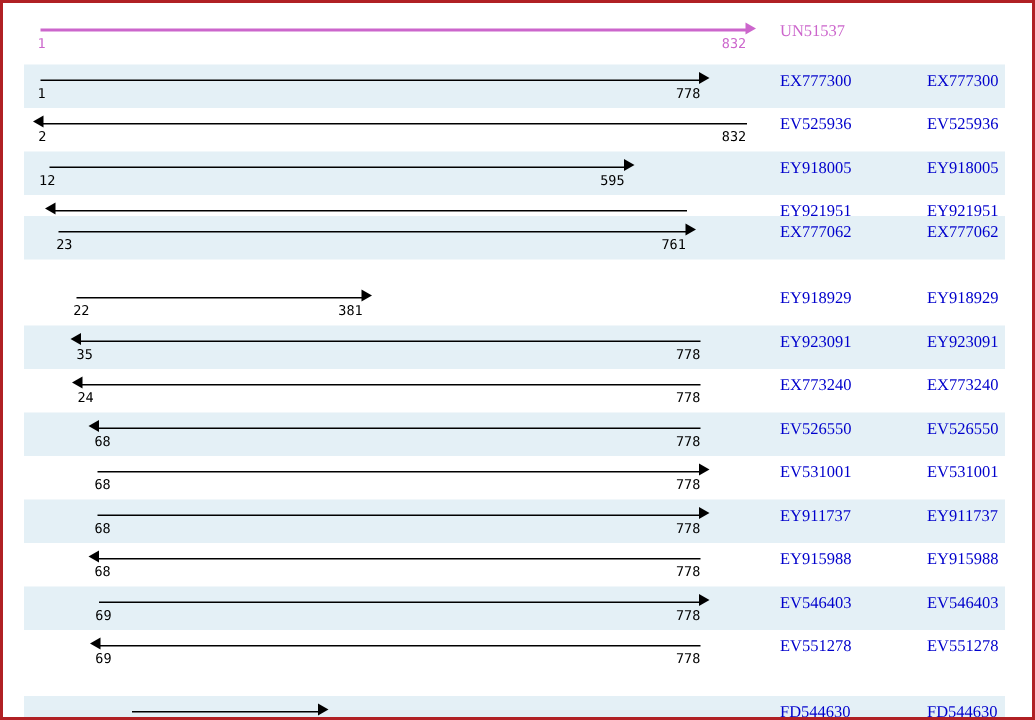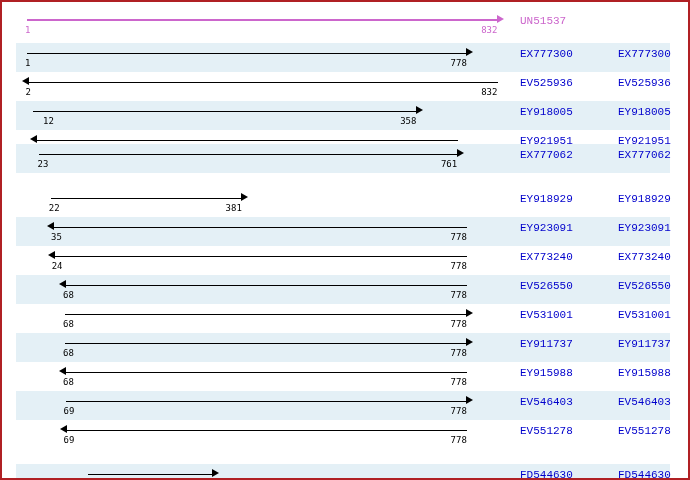--- a/index.html
+++ b/index.html
@@ -81,21 +81,21 @@
     color: #000000;
     white-space: nowrap;
     letter-spacing: 0px;
   }
   .coord.query {
     color: #cc66cc;
   }
   .acc {
     position: absolute;
     top: 5px;
-    font-family: Liberation Mono, monospace;
+    font-family: Liberation Serif, serif;
     font-size: 11px;
     color: #0000cc;
     white-space: nowrap;
     text-align: right;
   }
   .acc.query {
     color: #cc66cc;
   }
   .acc.col1 { left: 518px; }
   .acc.col2 { left: 616px; }
@@ -126,22 +126,22 @@
         <div class="arrowhead left" style="left: 19.5668px;"></div>
         <div class="coord" style="left: 23.5668px;">2</div>
         <div class="coord" style="left: 479.2px;">832</div>
         <div class="acc col1">EV525936</div>
         <div class="acc col2">EV525936</div>
       </div>
       <div class="row" style="top: 99px;">
         <div class="band" style="top: 0px;"></div>
         <div class="seg" style="left: 31.2347px; width: 383.715px;"></div>
         <div class="arrowhead right" style="left: 413.949px;"></div>
-        <div class="coord" style="left: 41px;">12</div>
-        <div class="coord" style="left: 398.149px;">358</div>
+        <div class="coord" style="left: 24px;">12</div>
+        <div class="coord" style="left: 398.149px;">595</div>
         <div class="acc col1">EY918005</div>
         <div class="acc col2">EY918005</div>
       </div>
       <div class="row" style="top: 128px;">
         <div class="seg" style="left: 33.5018px; width: 422.256px;"></div>
         <div class="arrowhead left" style="left: 27.5018px;"></div>
         <div class="coord" style="left: 31.5018px;">16</div>
         <div class="coord" style="left: 438.958px;">761</div>
         <div class="acc col1">EY921951</div>
         <div class="acc col2">EY921951</div>

